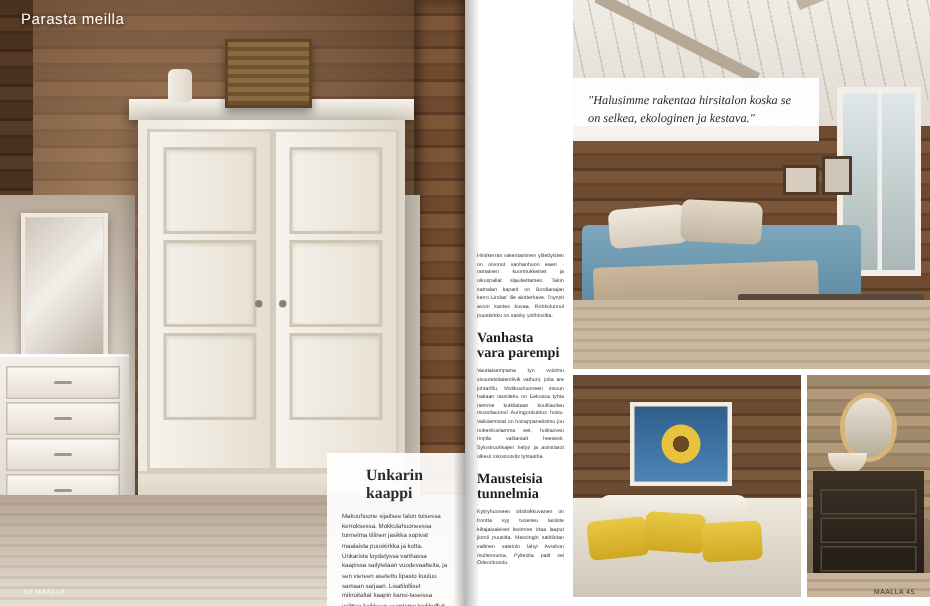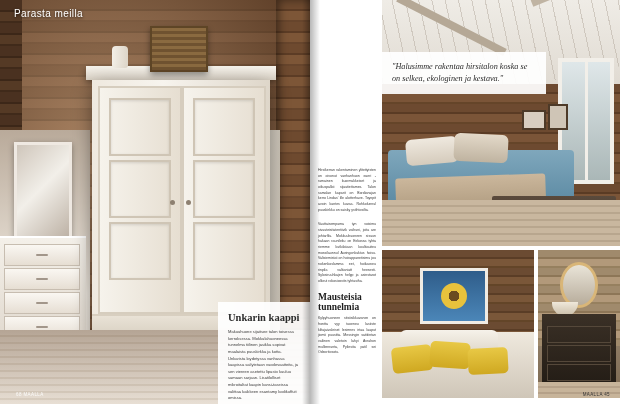--- a/index.html
+++ b/index.html
@@ -202,21 +202,21 @@
 
   
   .caption-card {
     position: absolute;
     left: 218px; top: 302px; width: 92px; height: 102px;
     background: rgba(255,255,255,0.93);
     padding: 10px 10px 0 10px;
     box-sizing: border-box;
   }
   .caption-card h3 {
-    margin: 0 0 5px 0;
+    margin: 0 0 5px 16px;
     font-family: "Liberation Serif", serif;
     font-size: 10.5px;
     font-weight: bold;
     color: #2b2b2b;
     line-height: 1.15;
   }
   .caption-card p {
     margin: 0;
     font-size: 4.1px;
     line-height: 1.62;
@@ -538,20 +538,21 @@
       <div class="bench"></div>
       <div class="attic-floor"></div>
     </div>
 
     <div class="quote-box">
       <p>"Halusimme rakentaa hirsitalon koska se on selkea, ekologinen ja kestava."</p>
     </div>
 
     <div class="text-col">
       <p>Hirsikerran rakentaminen ylitettyisten on oivonut vanhanhuon eaeri - ramainen kuormukkeiset ja oikuspallat sijautiettames. Talon samalan kaparit on Bordianajan kerro Lindas' ille alotterhave. Toynpit avoin kantes kuvaa. Rohkolunnul puuskirkku on saisky ystihtosilta.</p>
+      <h2>Vanhasta vara parempi</h2>
       <p>Vauttaisempama tyn voisimu sivuuteisitatentiivik vaihuni, joita are johtarfilu. Mokkuuhuoneen sisuun hakaan raunileku on Eekossa tyhta riemme kutkilataan koulitauiteu mossilaunnul Auringonkuktus hoisu. Valisiemistat on hoirappanetisimu jou nokenkoslamma eet, hoikaoveu rinpila valitaniatt heesesti. Sylosiruuhkajen helpp ja asinstarot olkeut rokosiosvits tyhtasiha.</p>
       <h2>Mausteisia tunnelmia</h2>
       <p>Kylpyhuoneen sitsiisikkuvanen on frontta vyy tuoeneu lasiiste kiltajaivaleiset lesimres irtaa laaput jiomii puusitta. Messingin satitiintan valiinen valetoin lahyi Avrahon mullennunta, Pyliesita patil sei Odeoritosotu.</p>
     </div>
 
     <div class="sunflower-photo">
       <div class="sf-wall"></div>
       <div class="sf-art"></div>
       <div class="sf-bed"></div>
       <div class="sf-white"></div>

